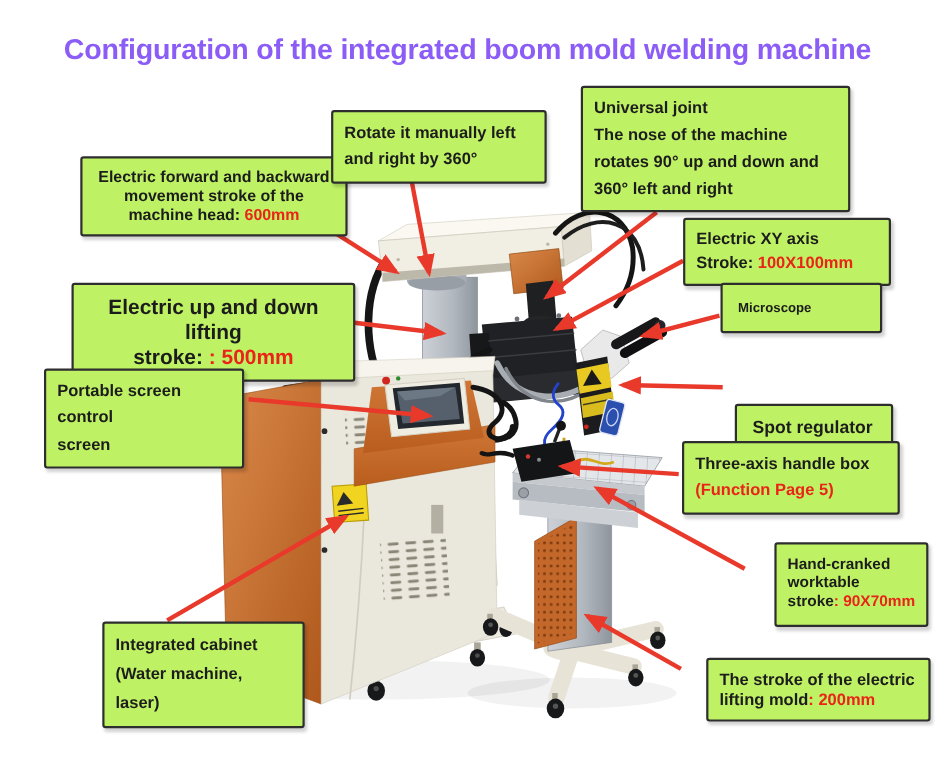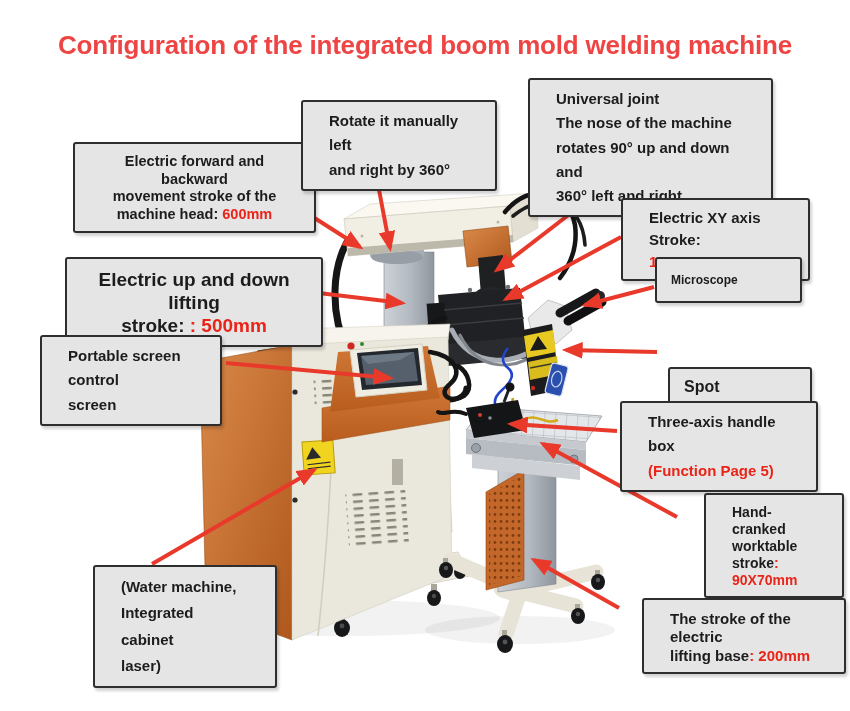--- a/index.html
+++ b/index.html
@@ -2,28 +2,28 @@
 <html><head>
 <meta charset="utf-8">
 <style>
   html,body{margin:0;padding:0;background:#ffffff;}
   #stage{
     position:relative;width:850px;height:711px;background:#ffffff;overflow:hidden;
     font-family:"Liberation Sans", sans-serif;
   }
   #title{
     position:absolute;left:0;top:30px;width:100%;text-align:center;
-    font-size:26px;font-weight:bold;color:#ef4444;letter-spacing:-0.2px;
+    font-size:26px;font-weight:bold;color:#8b5cf6;letter-spacing:-0.2px;
   }
   svg{position:absolute;left:0;top:0;}
   .callout{
-    position:absolute;background:#e5e5e5;border:2px solid #2e2e2e;border-radius:3px;
+    position:absolute;background:#bef264;border:2px solid #2e2e2e;border-radius:3px;
     box-shadow:2px 3px 3px rgba(0,0,0,0.18);
     color:#1c1c1c;font-weight:bold;font-size:15px;line-height:1.35;
-    padding:7px 26px;box-sizing:border-box;
+    padding:7px 10px;box-sizing:border-box;
   }
   .callout .red{color:#ea2418;}
   .center{text-align:center;}
   .tight{line-height:1.22;margin-left:24px;}
   .loose{line-height:1.62;}
   .vloose{line-height:1.75;}
   .mid{display:flex;align-items:center;}
 </style>
 </head>
 <body>
@@ -313,23 +313,23 @@
     <div class="red">(Function Page 5)</div>
   </div>
 
   <div class="callout tight" style="left:680px;top:493px;width:140px;min-height:77px;font-size:14px;padding-top:9px;">
     <div>Hand-cranked</div>
     <div>worktable</div>
     <div><span>stroke</span><span class="red">: 90X70mm</span></div>
   </div>
 
   <div class="callout vloose" style="left:93px;top:565px;width:184px;min-height:95px;">
+    <div>Integrated cabinet</div>
     <div>(Water machine,</div>
-    <div>Integrated cabinet</div>
     <div>laser)</div>
   </div>
 
   <div class="callout tight" style="left:618px;top:598px;width:204px;min-height:57px;padding-top:10px;">
     <div>The stroke of the electric</div>
-    <div><span>lifting base</span><span class="red">: 200mm</span></div>
+    <div><span>lifting mold</span><span class="red">: 200mm</span></div>
   </div>
 
 </div>
 
 </body></html>

